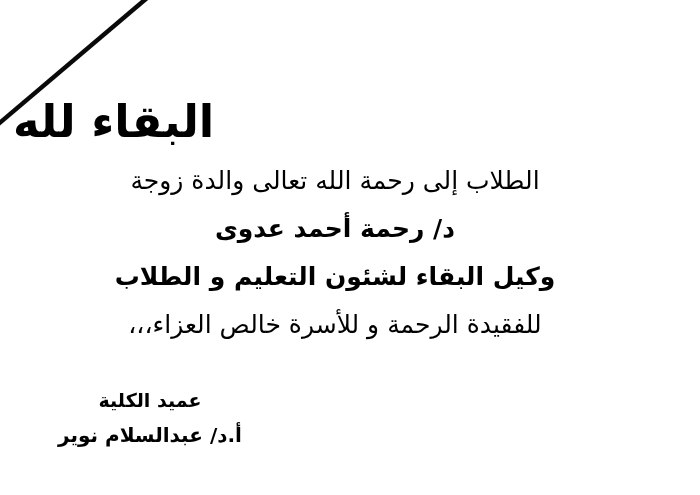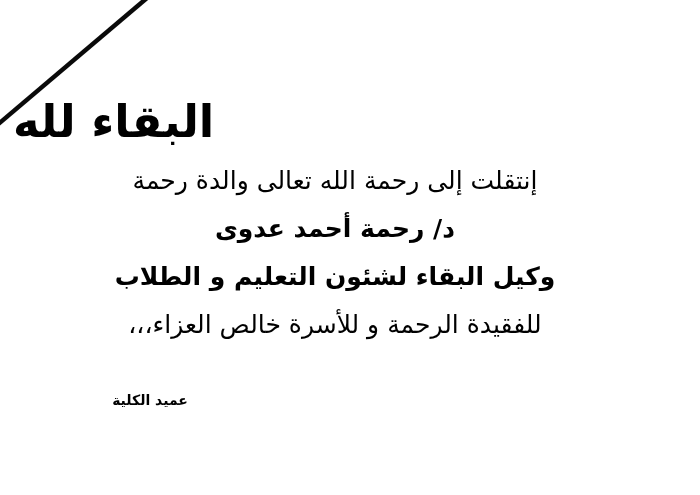--- a/index.html
+++ b/index.html
@@ -57,38 +57,39 @@
     width: 224px;
     text-align: center;
     direction: rtl;
   }
   .signature p {
     margin: 0;
     font-weight: bold;
     line-height: 35px;
     white-space: nowrap;
   }
-  .sig-role { font-size: 14px; }
+  .sig-role { font-size: 19px; }
   .sig-name { font-size: 20px; }
 </style>
 </head>
 <body>
 
 <div class="page">
 
   <svg class="corner-line" width="152" height="132" viewBox="0 0 152 132" aria-hidden="true">
     <line x1="-4" y1="126" x2="147" y2="-2" stroke="#0a0a0a" stroke-width="4.5"></line>
   </svg>
 
   <h1 class="title">البقاء لله</h1>
 
   <div class="body-lines">
-    <p class="line regular">إنتقلت إلى رحمة الله تعالى والدة رحمة</p>
+    <p class="line regular">الطلاب إلى رحمة الله تعالى والدة زوجة</p>
     <p class="line bold">د/ رحمة أحمد عدوى</p>
     <p class="line bold">وكيل البقاء لشئون التعليم و الطلاب</p>
     <p class="line regular">للفقيدة الرحمة و للأسرة خالص العزاء،،،</p>
   </div>
 
   <div class="signature">
     <p class="sig-role">عميد الكلية</p>
+    <p class="sig-name">أ.د/ عبدالسلام نوير</p>
   </div>
 
 </div>
 
 </body></html>

